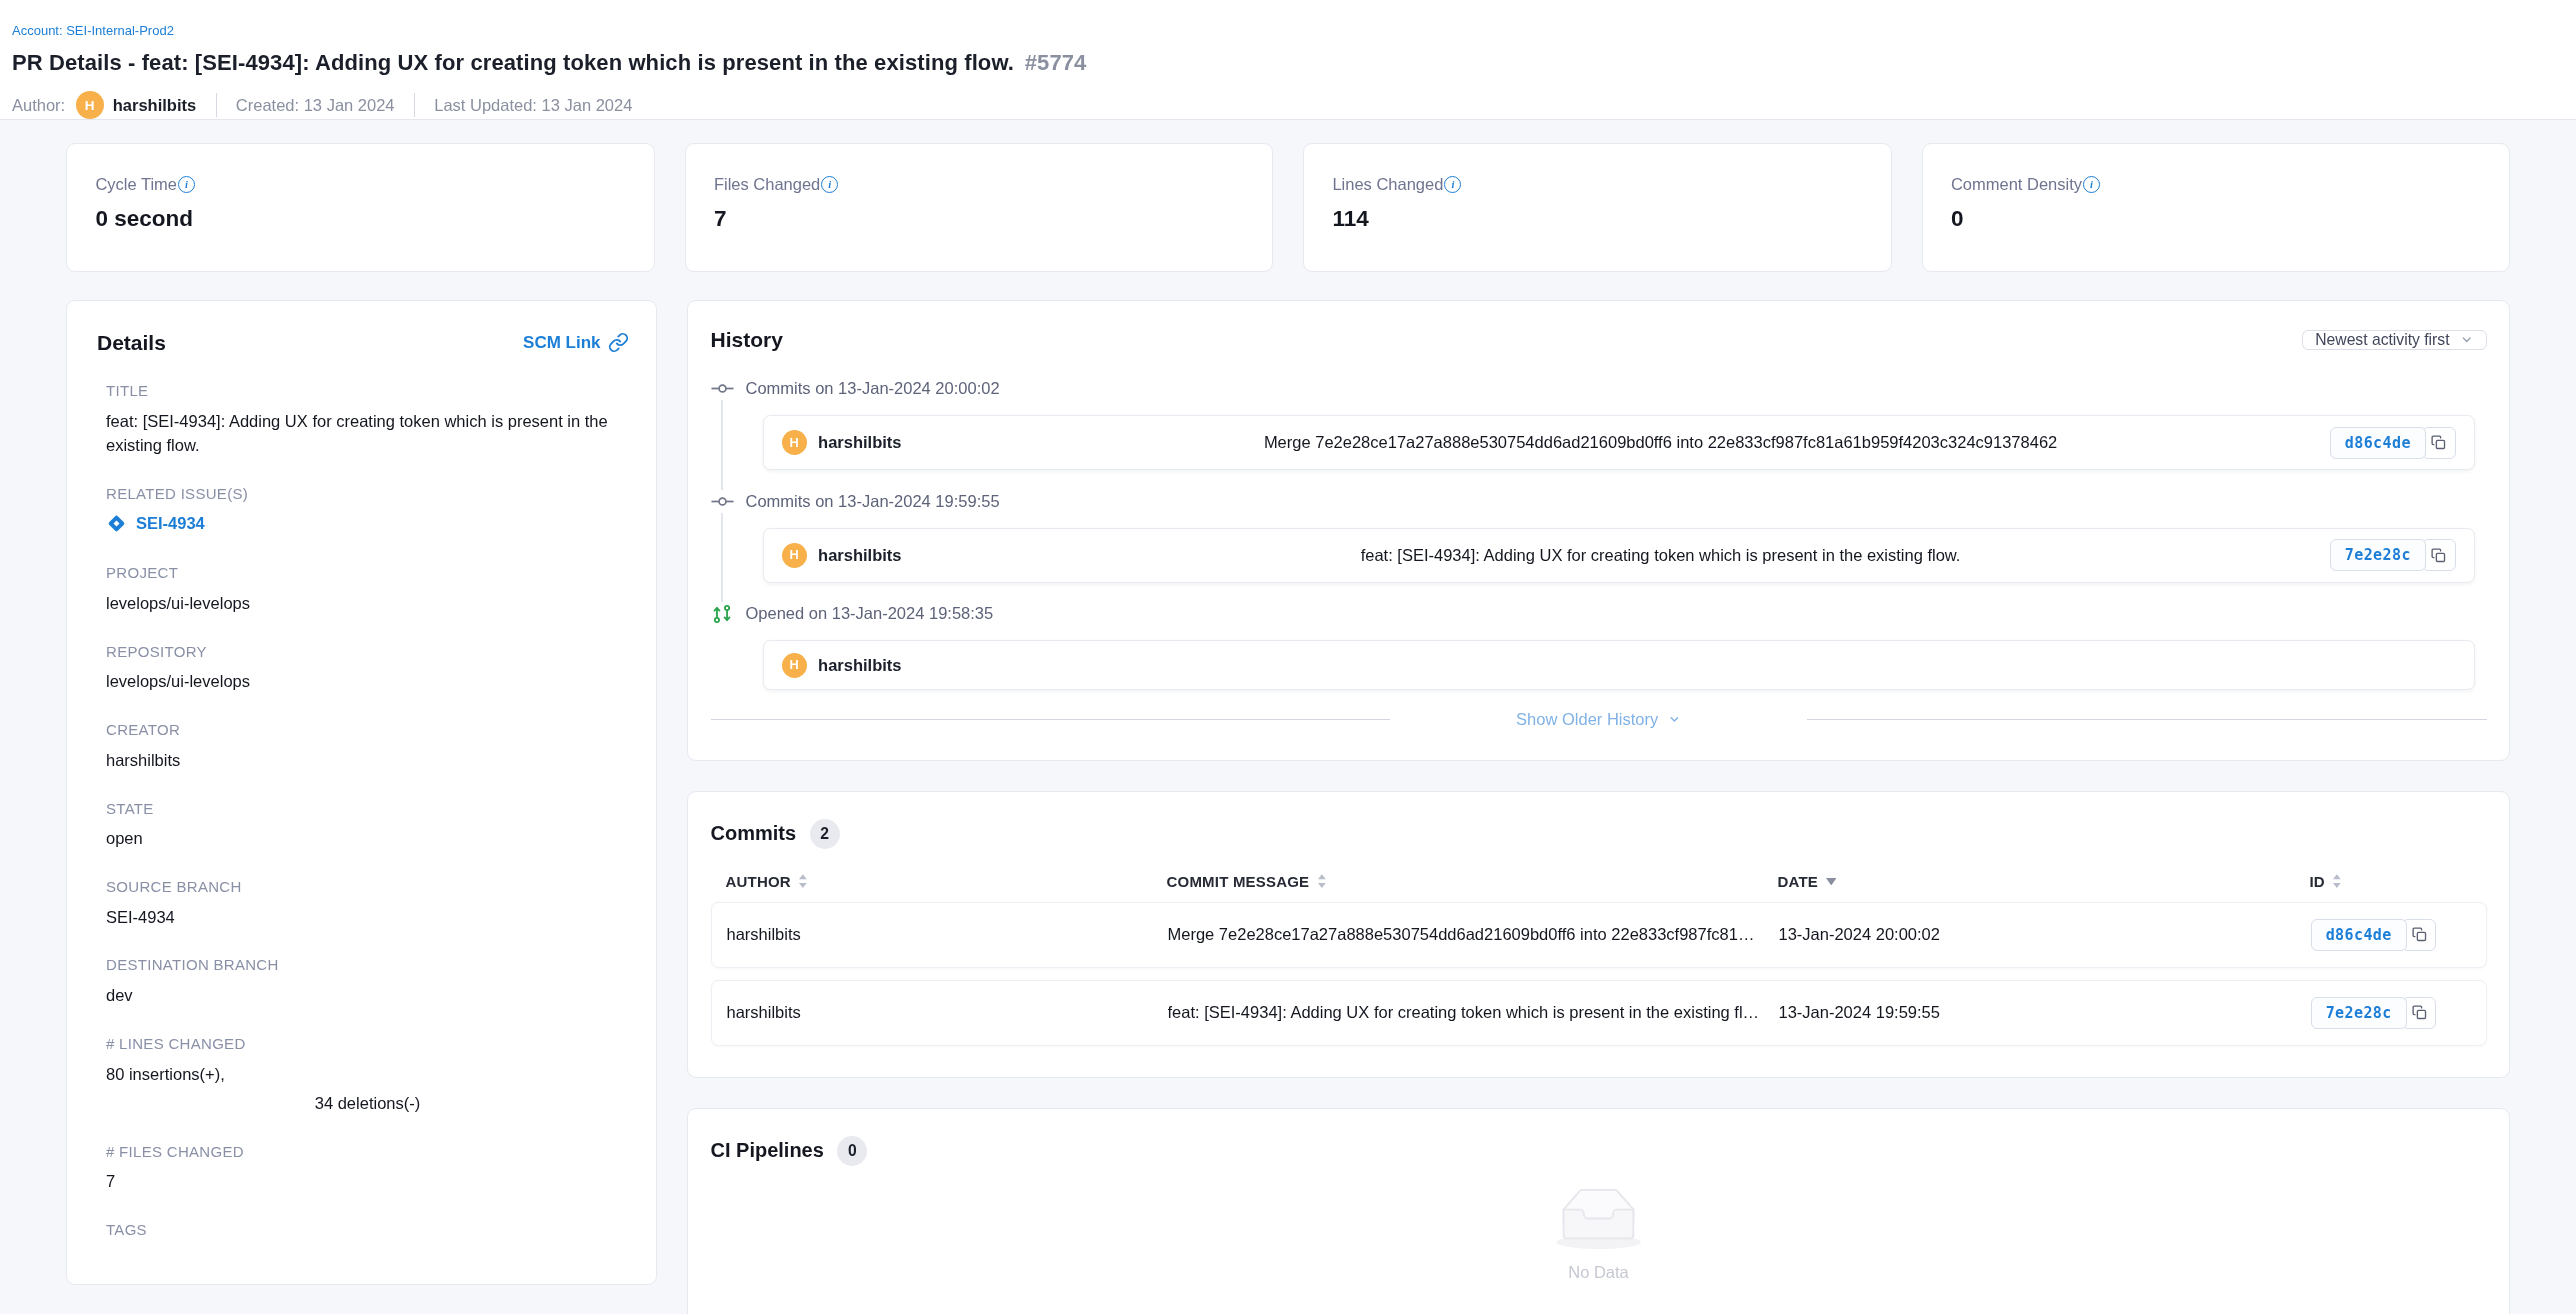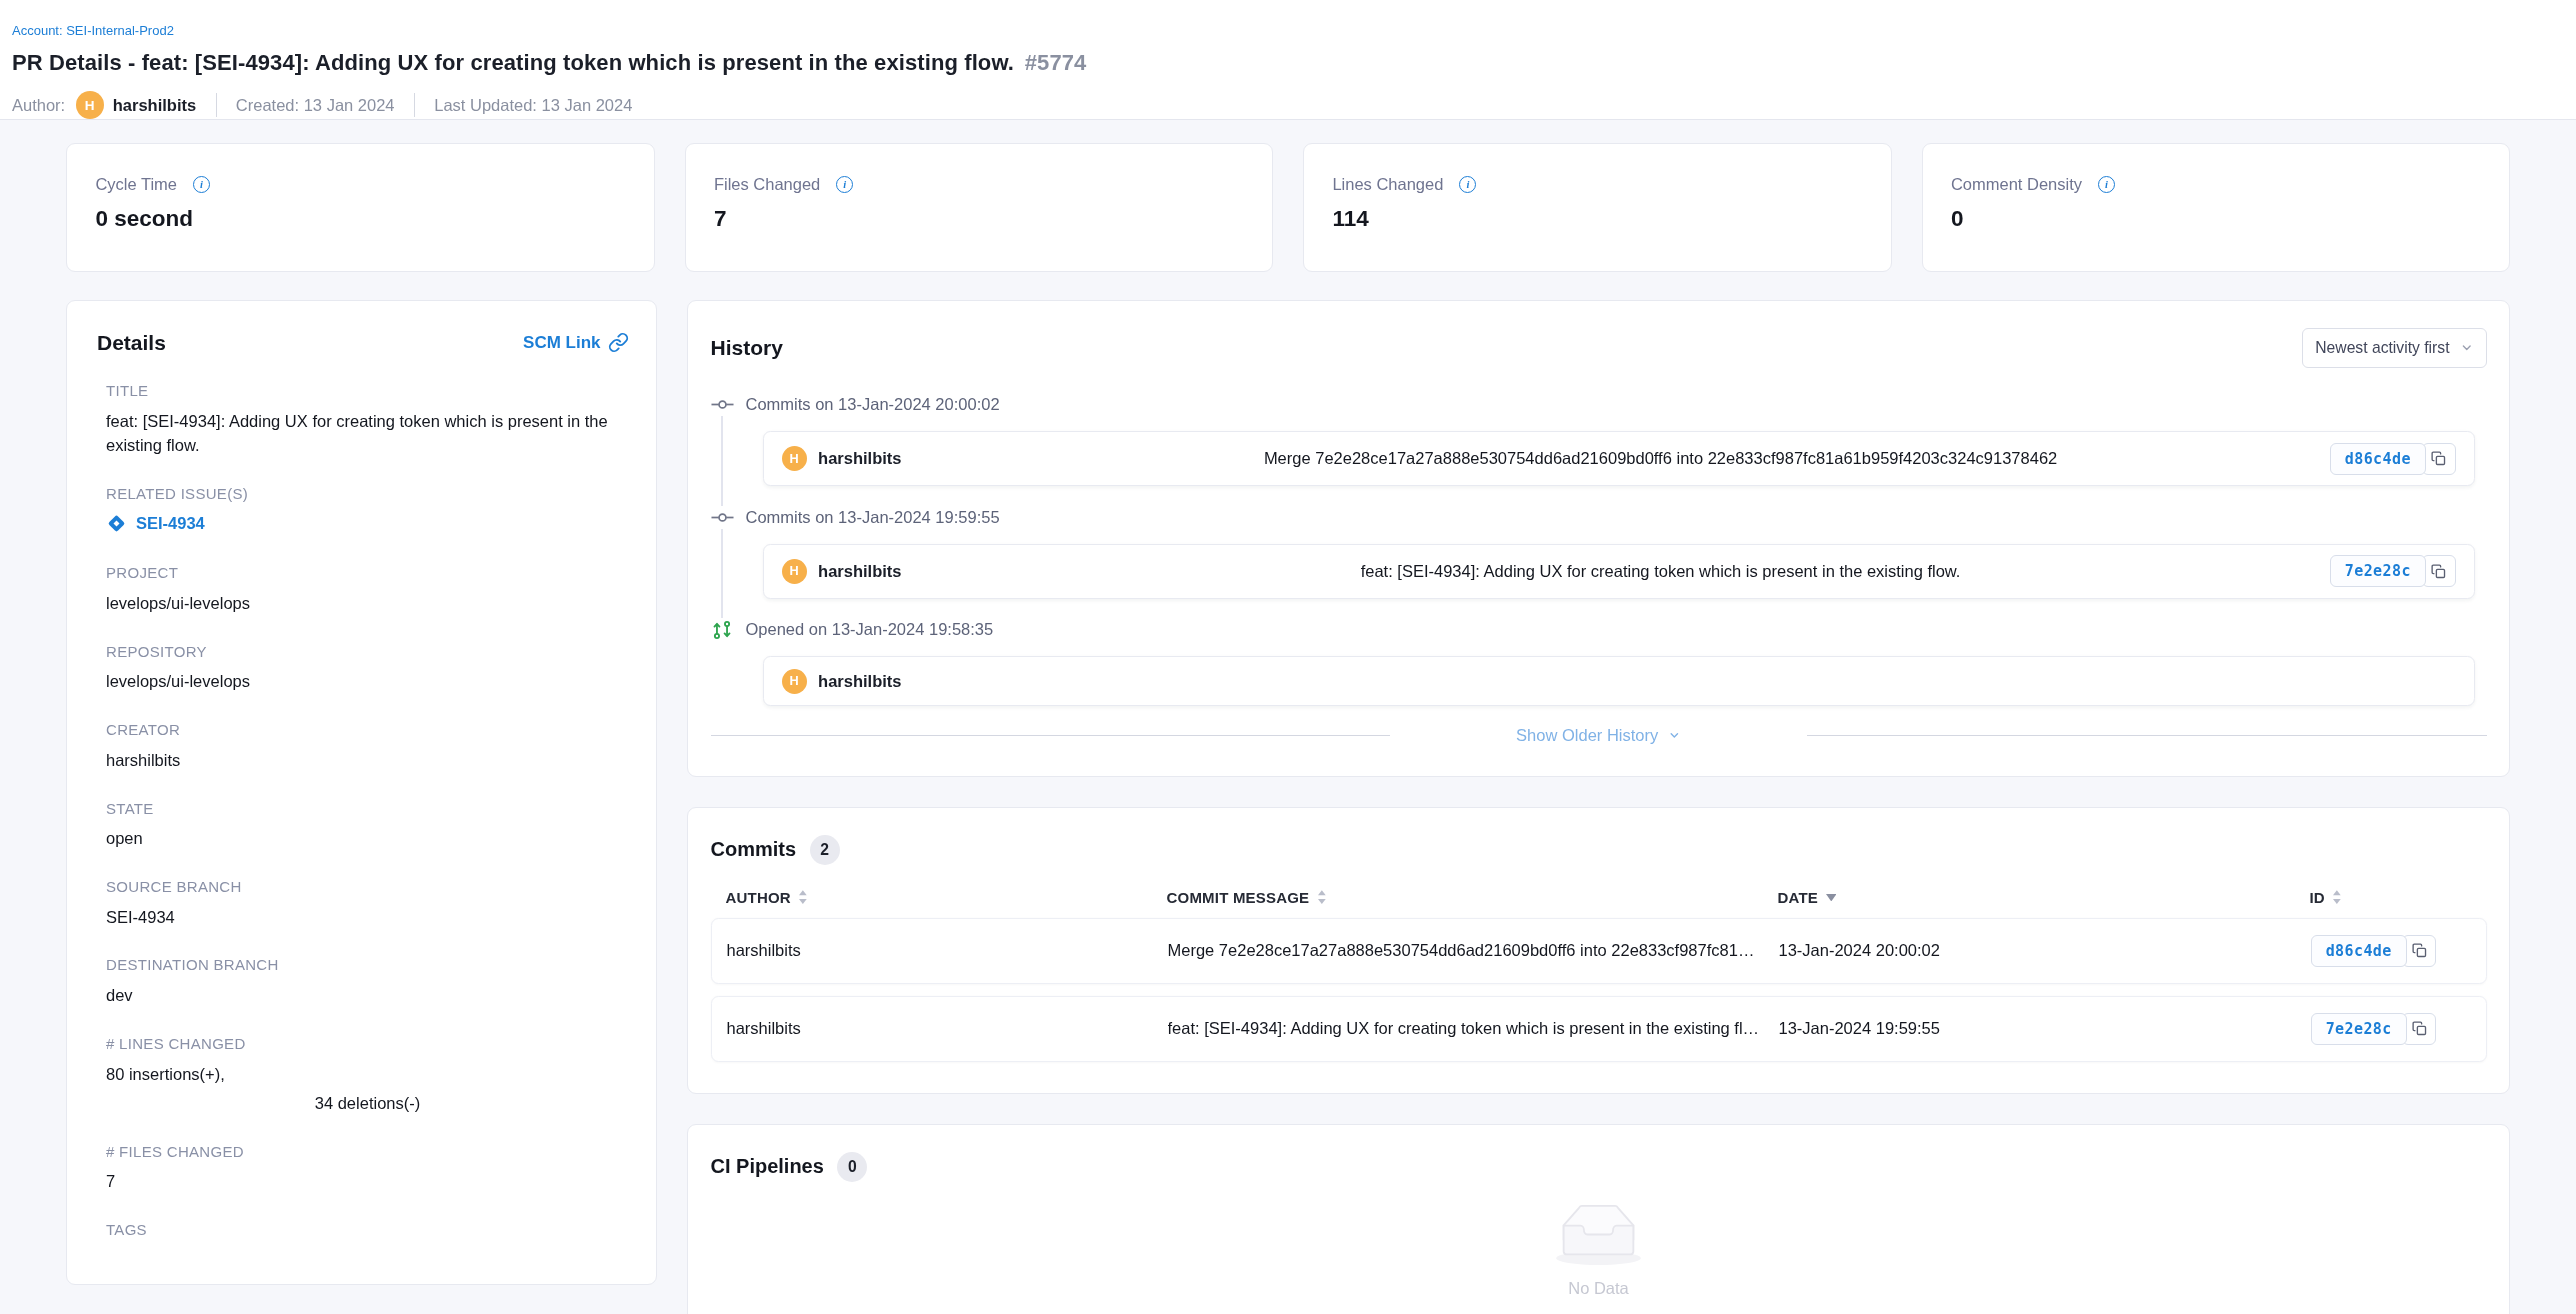--- a/index.html
+++ b/index.html
@@ -17,21 +17,21 @@
   .avatar { width:28px; height:28px; border-radius:50%; background:#f7b04a; color:#fff; font-weight:bold;
             font-size:13.5px; display:flex; align-items:center; justify-content:center; flex:none; }
   .author-name { color:#1b1f29; font-weight:bold; margin-left:9px; }
   .vdiv { width:0.7px; height:24px; background:#d6d9e2; margin:0 19.5px; }
 
   main { padding:0 66px 30px 66px; }
 
   
   .metrics { display:grid; grid-template-columns:repeat(4,1fr); gap:30px; margin-top:22.5px; }
   .mcard { background:#fff; border:0.7px solid #e7e9f0; border-radius:9px; height:129px; padding:31px 28.4px; }
-  .mlabel { font-size:16.5px; font-weight:500; color:#6f7490; display:flex; align-items:center; gap:16px; }
+  .mlabel { font-size:16.5px; font-weight:500; color:#6f7490; display:flex; align-items:center; gap:1px; }
   .info-icon { width:17px; height:17px; border:1.5px solid #1c7ed6; border-radius:50%; color:#1c7ed6;
                font-size:10.5px; font-weight:bold; display:inline-flex; align-items:center; justify-content:center;
                font-family:"Liberation Serif", serif; font-style:italic; cursor:pointer; }
   .mvalue { font-size:22.5px; font-weight:bold; color:#14171f; margin-top:12.7px; }
 
   
   .cols { display:flex; gap:30px; margin-top:28.4px; align-items:flex-start; }
   .col-left { width:591px; flex:none; display:flex; flex-direction:column; gap:30px; }
   .col-right { flex:1; display:flex; flex-direction:column; gap:30px; min-width:0; }
   .card { background:#fff; border:0.7px solid #e7e9f0; border-radius:9px; }
@@ -43,21 +43,21 @@
   .scm-link { display:flex; align-items:center; gap:7.5px; color:#1c7ed6; font-size:17px; font-weight:bold;
               text-decoration:none; }
   .fgroup { margin:27px 0 0 9px; }
   .flabel { font-size:15px; font-weight:500; color:#8990a6; letter-spacing:0.3px; }
   .fvalue { font-size:16.5px; color:#14171f; margin-top:9.7px; line-height:1.5; }
   .issue-link { display:inline-flex; align-items:center; gap:9px; margin-top:11.2px; color:#1c7ed6;
                 font-size:16.5px; font-weight:bold; text-decoration:none; }
 
   
   .hist-card { padding:27px 22.5px 31px 22.5px; }
-  .sort-dd { border:0.7px solid #dcdfe8; border-radius:6px; height:40px; padding:0 12px; background:#fff;
+  .sort-dd { border:0.7px solid #dcdfe8; border-radius:6px; height:20px; padding:0 12px; background:#fff;
              display:flex; align-items:center; gap:10.5px; font-size:15.7px; color:#41465a; cursor:pointer; }
   .timeline { margin-top:25.4px; }
   .events { position:relative; }
   .rail { position:absolute; left:10.5px; top:18px; bottom:84px; width:1.5px; background:#e2e4ee; }
   .event-label { display:flex; align-items:center; gap:12px; font-size:16.5px; color:#5d6379; position:relative; }
   .ev-icon { width:23px; height:23px; flex:none; background:#fff; display:flex; align-items:center;
              justify-content:center; }
   .ev-card { display:flex; align-items:center; margin:15px 12px 19.5px 52px; border:0.7px solid #e8eaf1;
              border-radius:7.5px; box-shadow:0 1.5px 3.7px rgba(27,31,41,.05); padding:10.5px 18px; min-height:50px;
              background:#fff; }

